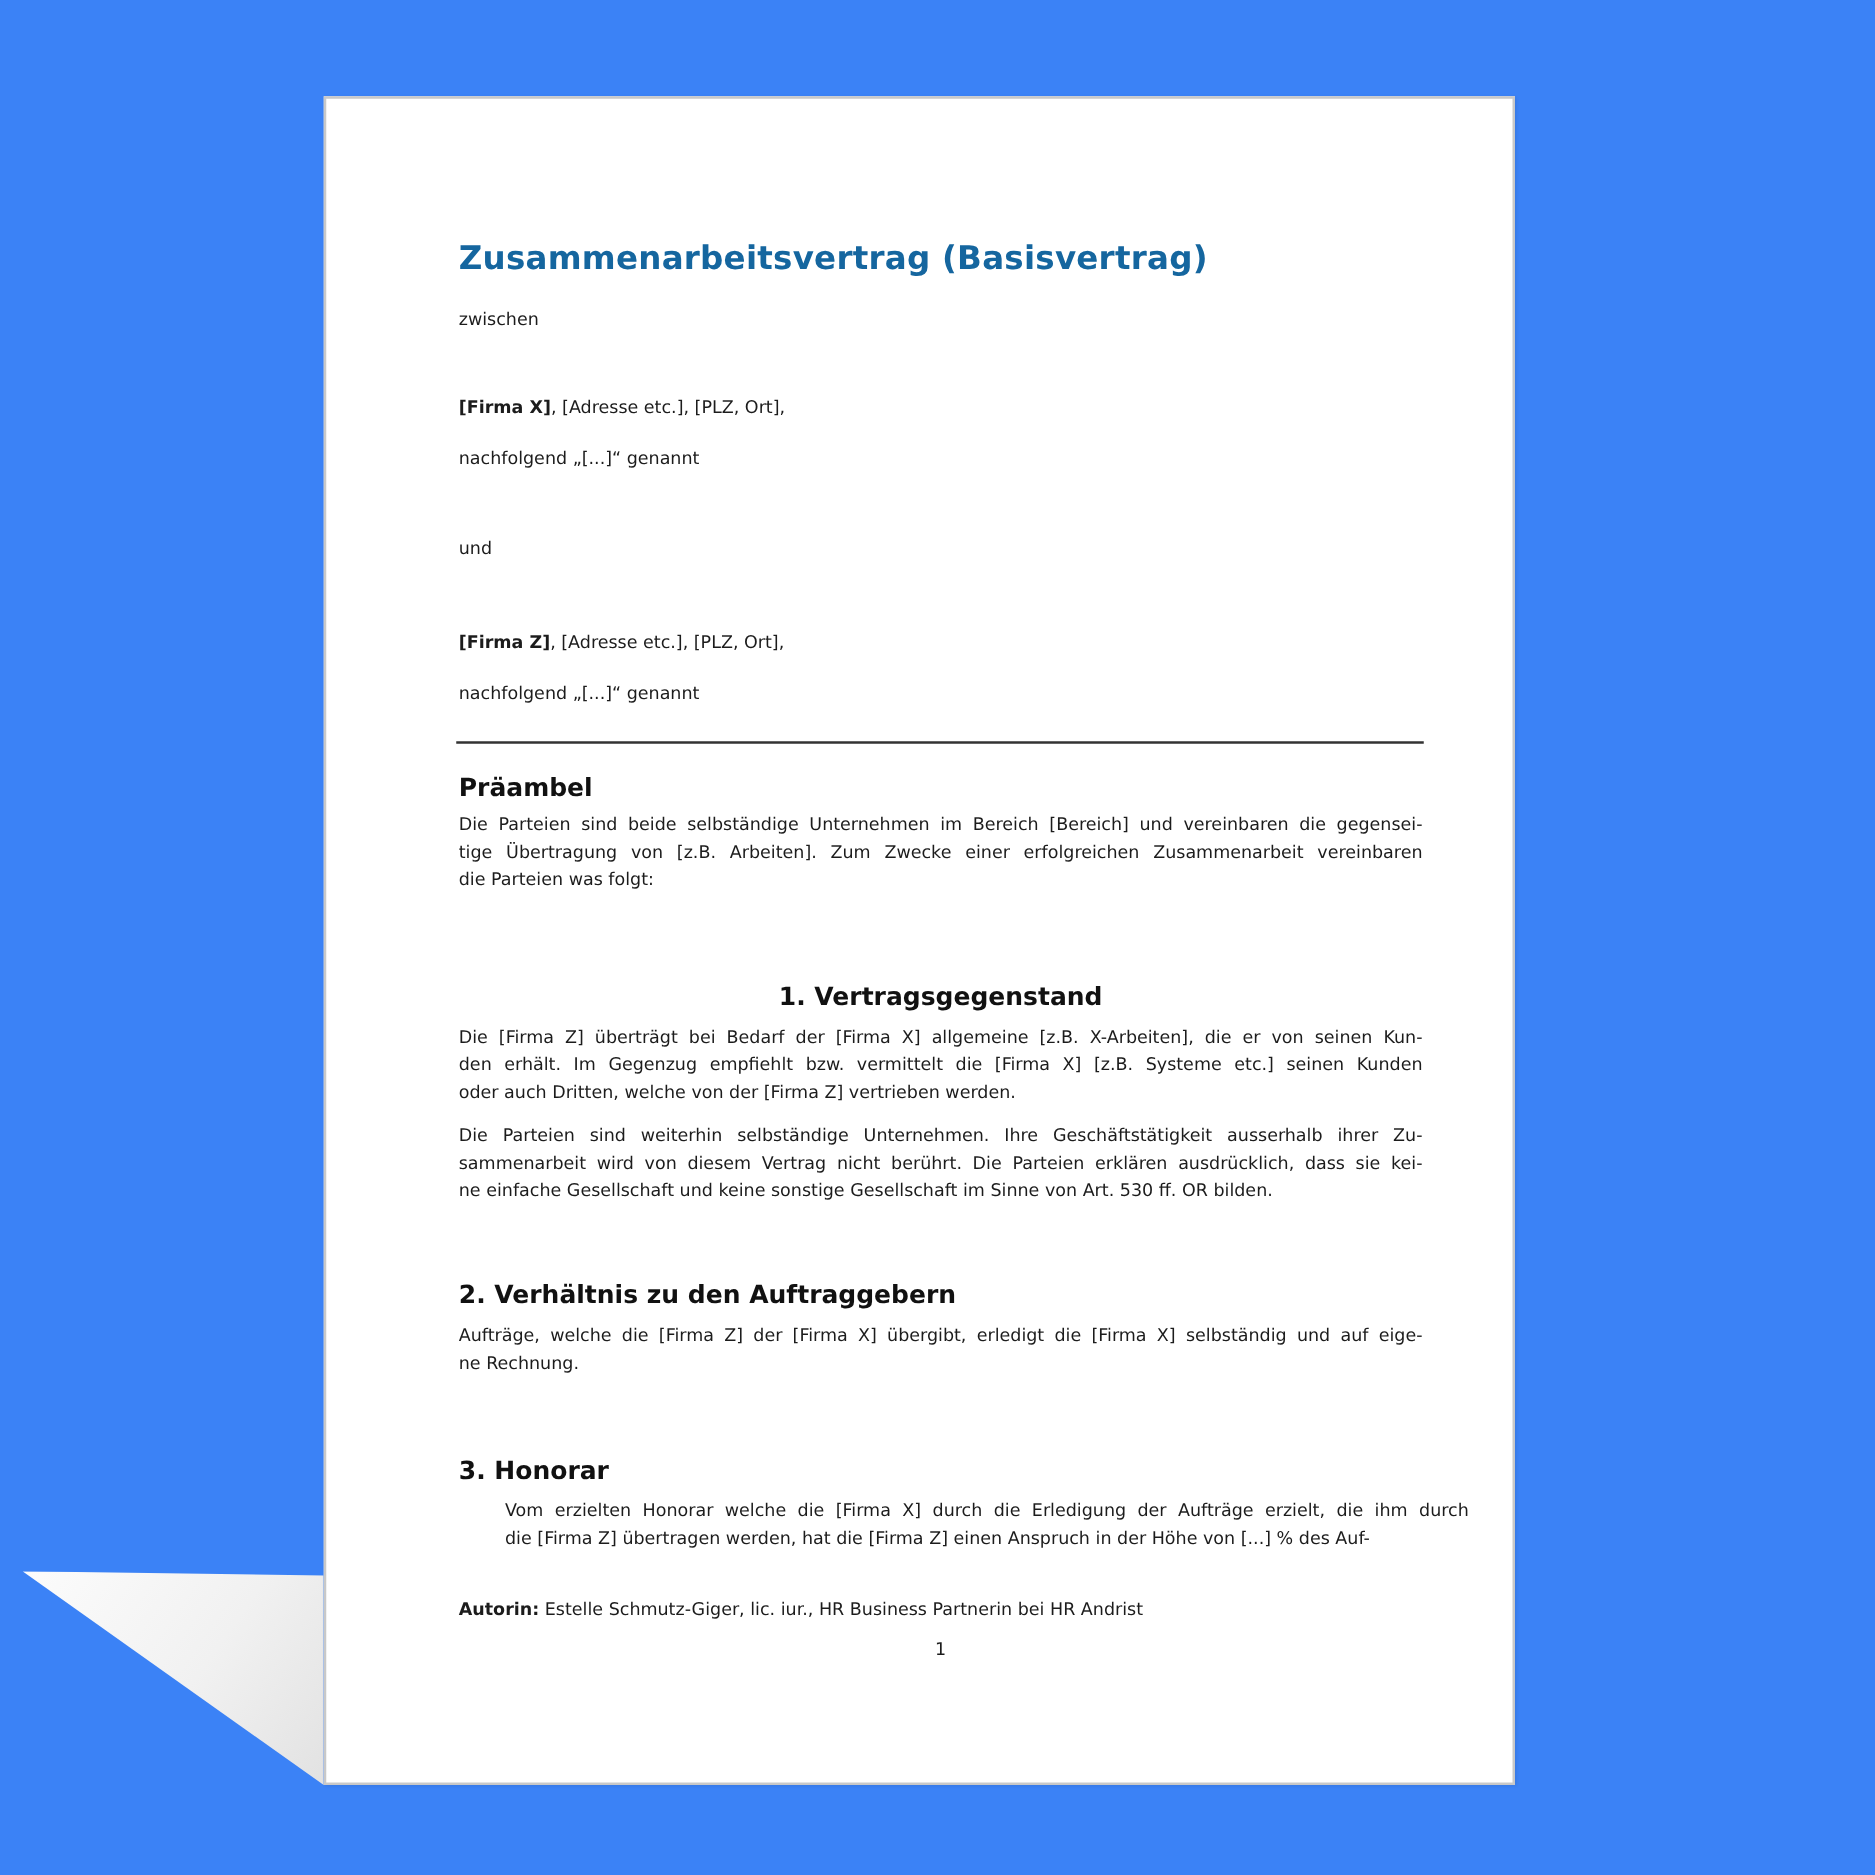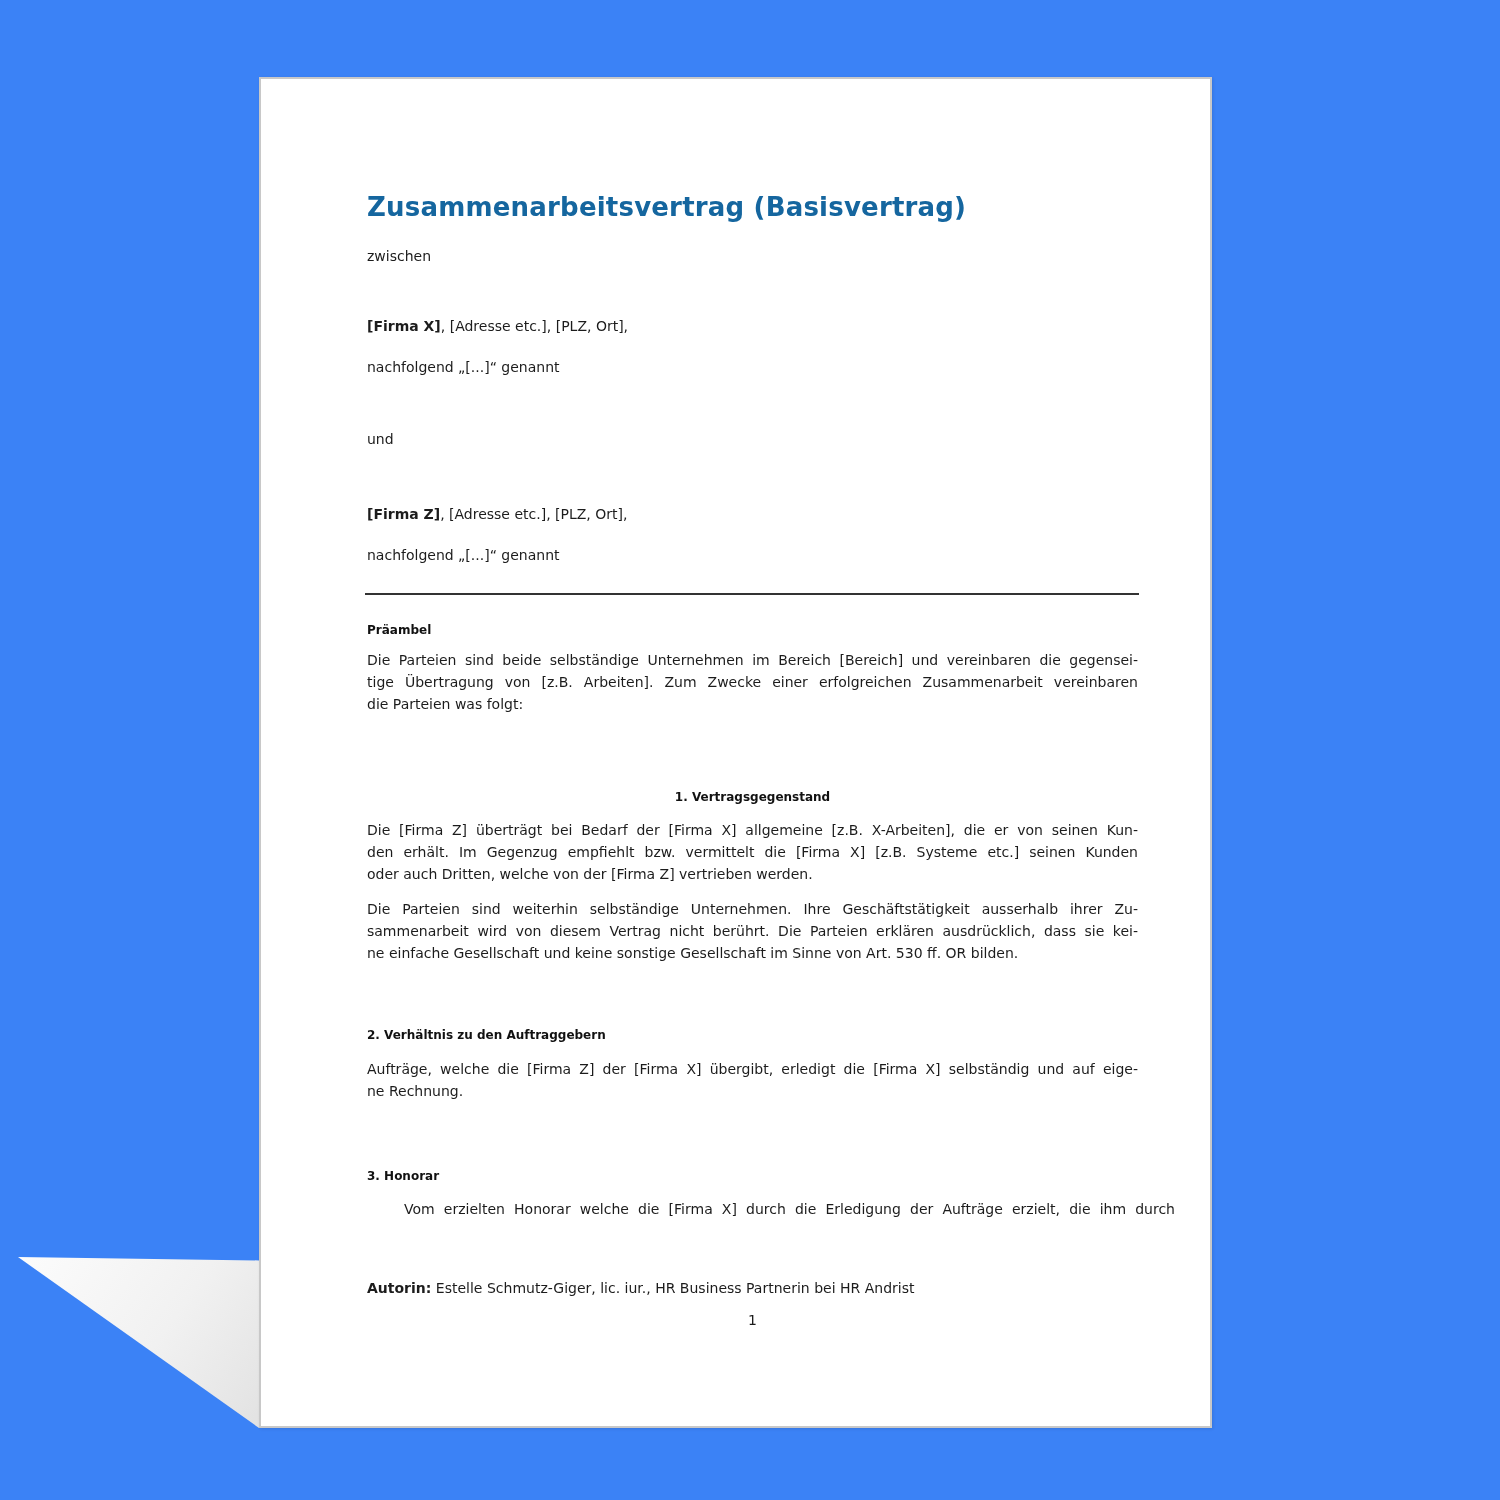--- a/index.html
+++ b/index.html
@@ -54,21 +54,21 @@
   .b { font-weight: bold; }
   .divider {
     position: absolute;
     left: 104px;
     top: 514px;
     width: 774px;
     height: 0;
     border-top: 2px solid #333333;
   }
   .sec-h {
-    font-size: 12px;
+    font-size: 20px;
     line-height: 20px;
     font-weight: bold;
     color: #111111;
   }
   .para .line-just {
     text-align: justify;
     text-align-last: justify;
   }
   .para .line-left {
     text-align: left;
@@ -145,20 +145,21 @@
 
     <div class="blk sec-h pos-s2-h">2. Verhältnis zu den Auftraggebern</div>
     <div class="blk para pos-s2-p">
         <div class="line-just">Aufträge, welche die [Firma Z] der [Firma X] übergibt, erledigt die [Firma X] selbständig und auf eige-</div>
         <div class="line-left">ne Rechnung.</div>
       </div>
 
     <div class="blk sec-h pos-s3-h">3. Honorar</div>
     <div class="blk para pos-s3-p">
         <div class="line-just">Vom erzielten Honorar welche die [Firma X] durch die Erledigung der Aufträge erzielt, die ihm durch</div>
+        <div class="line-left">die [Firma Z] übertragen werden, hat die [Firma Z] einen Anspruch in der Höhe von [...] % des Auf-</div>
       </div>
 
     <div class="blk footer-author">
       <span class="b">Autorin:</span><span> Estelle Schmutz-Giger, lic. iur., HR Business Partnerin bei HR Andrist</span>
     </div>
 
     <div class="blk page-num">1</div>
 
   </div>
 </div>

